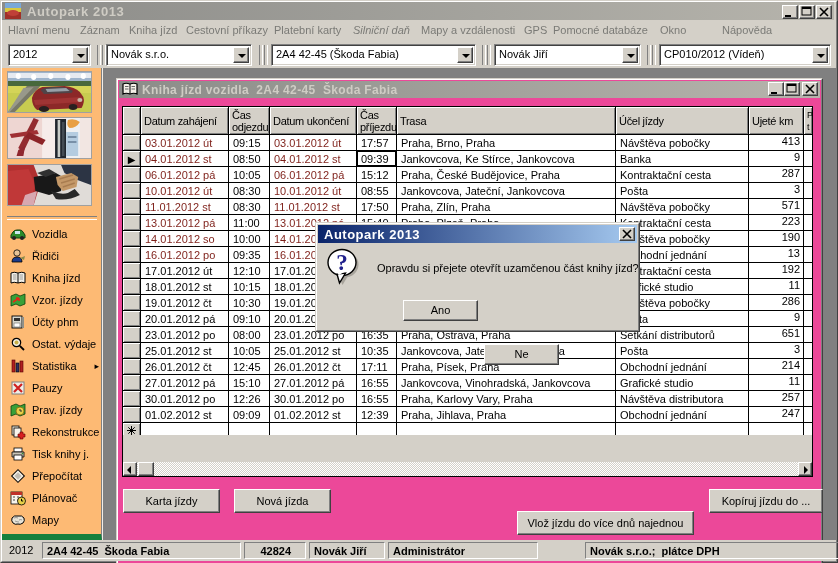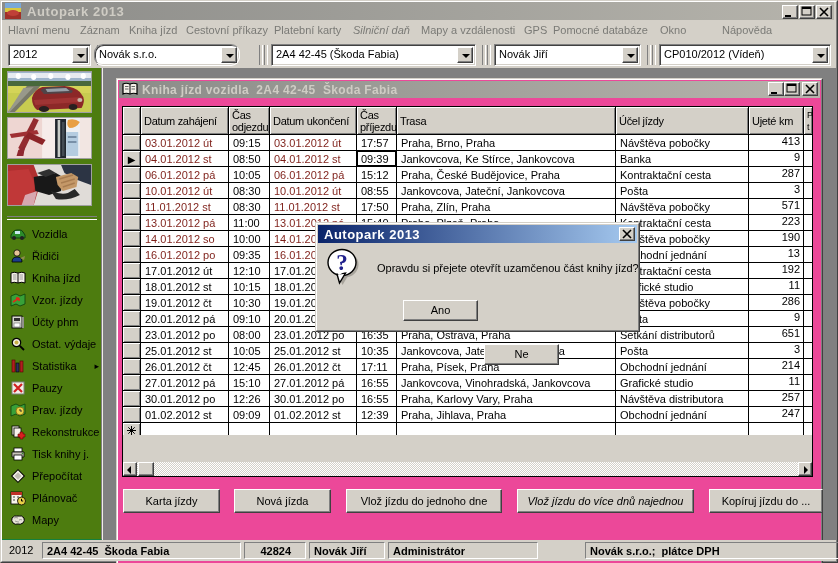--- a/index.html
+++ b/index.html
@@ -20,21 +20,21 @@
   .toolbar{position:absolute;left:2px;top:42px;width:834px;height:26px;}
   .combo{position:absolute;top:2px;height:22px;background:#fff;
       border-top:1px solid #808080;border-left:1px solid #808080;border-right:1px solid #fff;border-bottom:1px solid #fff;
       box-shadow:inset 1px 1px 0 #404040, inset -1px -1px 0 #d4d0c8;box-sizing:border-box;}
   .combo .ctext{position:absolute;left:4px;top:3px;color:#000;white-space:nowrap;}
   .combo .cbtn{position:absolute;right:2px;top:2px;width:16px;height:16px;background:#d4d0c8;
       border-top:1px solid #fff;border-left:1px solid #fff;border-right:1px solid #404040;border-bottom:1px solid #404040;
       box-shadow:inset -1px -1px 0 #808080;box-sizing:border-box;}
   .darr{position:absolute;left:4px;top:6px;width:0;height:0;border-left:4px solid transparent;border-right:4px solid transparent;border-top:4px solid #000;}
   .tsep{position:absolute;top:3px;width:2px;height:20px;border-left:1px solid #808080;border-right:1px solid #fff;}
-  .sidebar{position:absolute;left:2px;top:68px;width:100px;height:472px;background:#4d7c0f;border-right:1px solid #808080;border-bottom:1px solid #15803d;box-sizing:border-box;box-shadow:1px 0 0 #f0ede8;}
+  .sidebar{position:absolute;left:2px;top:68px;width:100px;height:472px;background:#fdba74;border-right:1px solid #808080;border-bottom:6px solid #15803d;box-sizing:border-box;box-shadow:1px 0 0 #f0ede8;}
   .mdi{position:absolute;left:103px;top:68px;width:733px;height:472px;background:#808080;}
   .statusbar{position:absolute;left:2px;top:540px;width:834px;height:21px;background:#d4d0c8;}
   .spanel{position:absolute;top:2px;height:17px;box-sizing:border-box;
       border-top:1px solid #808080;border-left:1px solid #808080;border-right:1px solid #fff;border-bottom:1px solid #fff;}
   .spanel div{position:absolute;left:4px;top:2px;white-space:nowrap;color:#000;font-weight:bold;}
   .btn3d{background:#d4d0c8;border-top:1px solid #fff;border-left:1px solid #fff;border-right:1px solid #404040;border-bottom:1px solid #404040;
       box-shadow:inset -1px -1px 0 #808080, inset 1px 1px 0 #d4d0c8;box-sizing:border-box;text-align:center;color:#000;}
   .sitem{position:absolute;left:6px;width:100px;height:20px;}
   .sitem .sic{position:absolute;left:2px;top:1px;width:16px;height:16px;}
   .sitem span{position:absolute;left:24px;top:3px;color:#000;white-space:nowrap;}
@@ -96,21 +96,21 @@
 
 <div class="toolbar">
   <div class="combo" style="left:6px;width:83px;">
       <div class="ctext">2012</div>
       <div class="cbtn">
         <div class="darr"></div>
       </div>
     </div>
   <div class="tsep" style="left:95px;"></div>
   <div class="tsep" style="left:100px;"></div>
-  <div class="combo" style="left:92px;width:146px;border-radius:9px;">
+  <div class="combo" style="left:104px;width:146px;">
       <div class="ctext">Novák s.r.o.</div>
       <div class="cbtn">
         <div class="darr"></div>
       </div>
     </div>
   <div class="tsep" style="left:257px;"></div>
   <div class="tsep" style="left:262px;"></div>
   <div class="combo" style="left:269px;width:205px;">
       <div class="ctext">2A4 42-45 (Škoda Fabia)</div>
       <div class="cbtn">
@@ -582,22 +582,21 @@
         <div class="sb-ar" style="left:3px;top:3px;border-top:4px solid transparent;border-bottom:4px solid transparent;border-right:4px solid #000;"></div>
       </div>
     <div class="scrollbtn" style="right:0;width:14px;height:14px;">
         <div class="sb-ar" style="left:5px;top:3px;border-top:4px solid transparent;border-bottom:4px solid transparent;border-left:4px solid #000;"></div>
       </div>
     <div class="scrollbtn" style="left:15px;width:16px;height:14px;"></div>
   </div>
 
   <div class="btn3d abs" style="left:6px;top:410px;width:97px;height:24px;line-height:22px;">Karta jízdy</div>
   <div class="btn3d abs" style="left:117px;top:410px;width:97px;height:24px;line-height:22px;">Nová jízda</div>
-  <div class="btn3d abs" style="left:229px;top:410px;width:156px;height:24px;line-height:22px;">Vlož jízdu do jednoho dne</div>
-  <div class="btn3d abs" style="left:400px;top:410px;width:177px;height:24px;line-height:22px;font-style:italic;">Vlož jízdu do více dnů najednou</div>
+  <div class="btn3d abs" style="left:400px;top:432px;width:177px;height:24px;line-height:22px;">Vlož jízdu do více dnů najednou</div>
   <div class="btn3d abs" style="left:592px;top:410px;width:114px;height:24px;line-height:22px;">Kopíruj jízdu do ...</div>
 </div>
 
 <div class="statusbar">
   <div class="abs" style="left:7px;top:4px;">2012</div>
   <div class="spanel" style="left:40px;width:199px;">
       <div>2A4 42-45&nbsp;&nbsp;Škoda Fabia</div>
     </div>
   <div class="spanel" style="left:242px;width:62px;">
       <div style="left:auto;right:14px;">42824</div>

